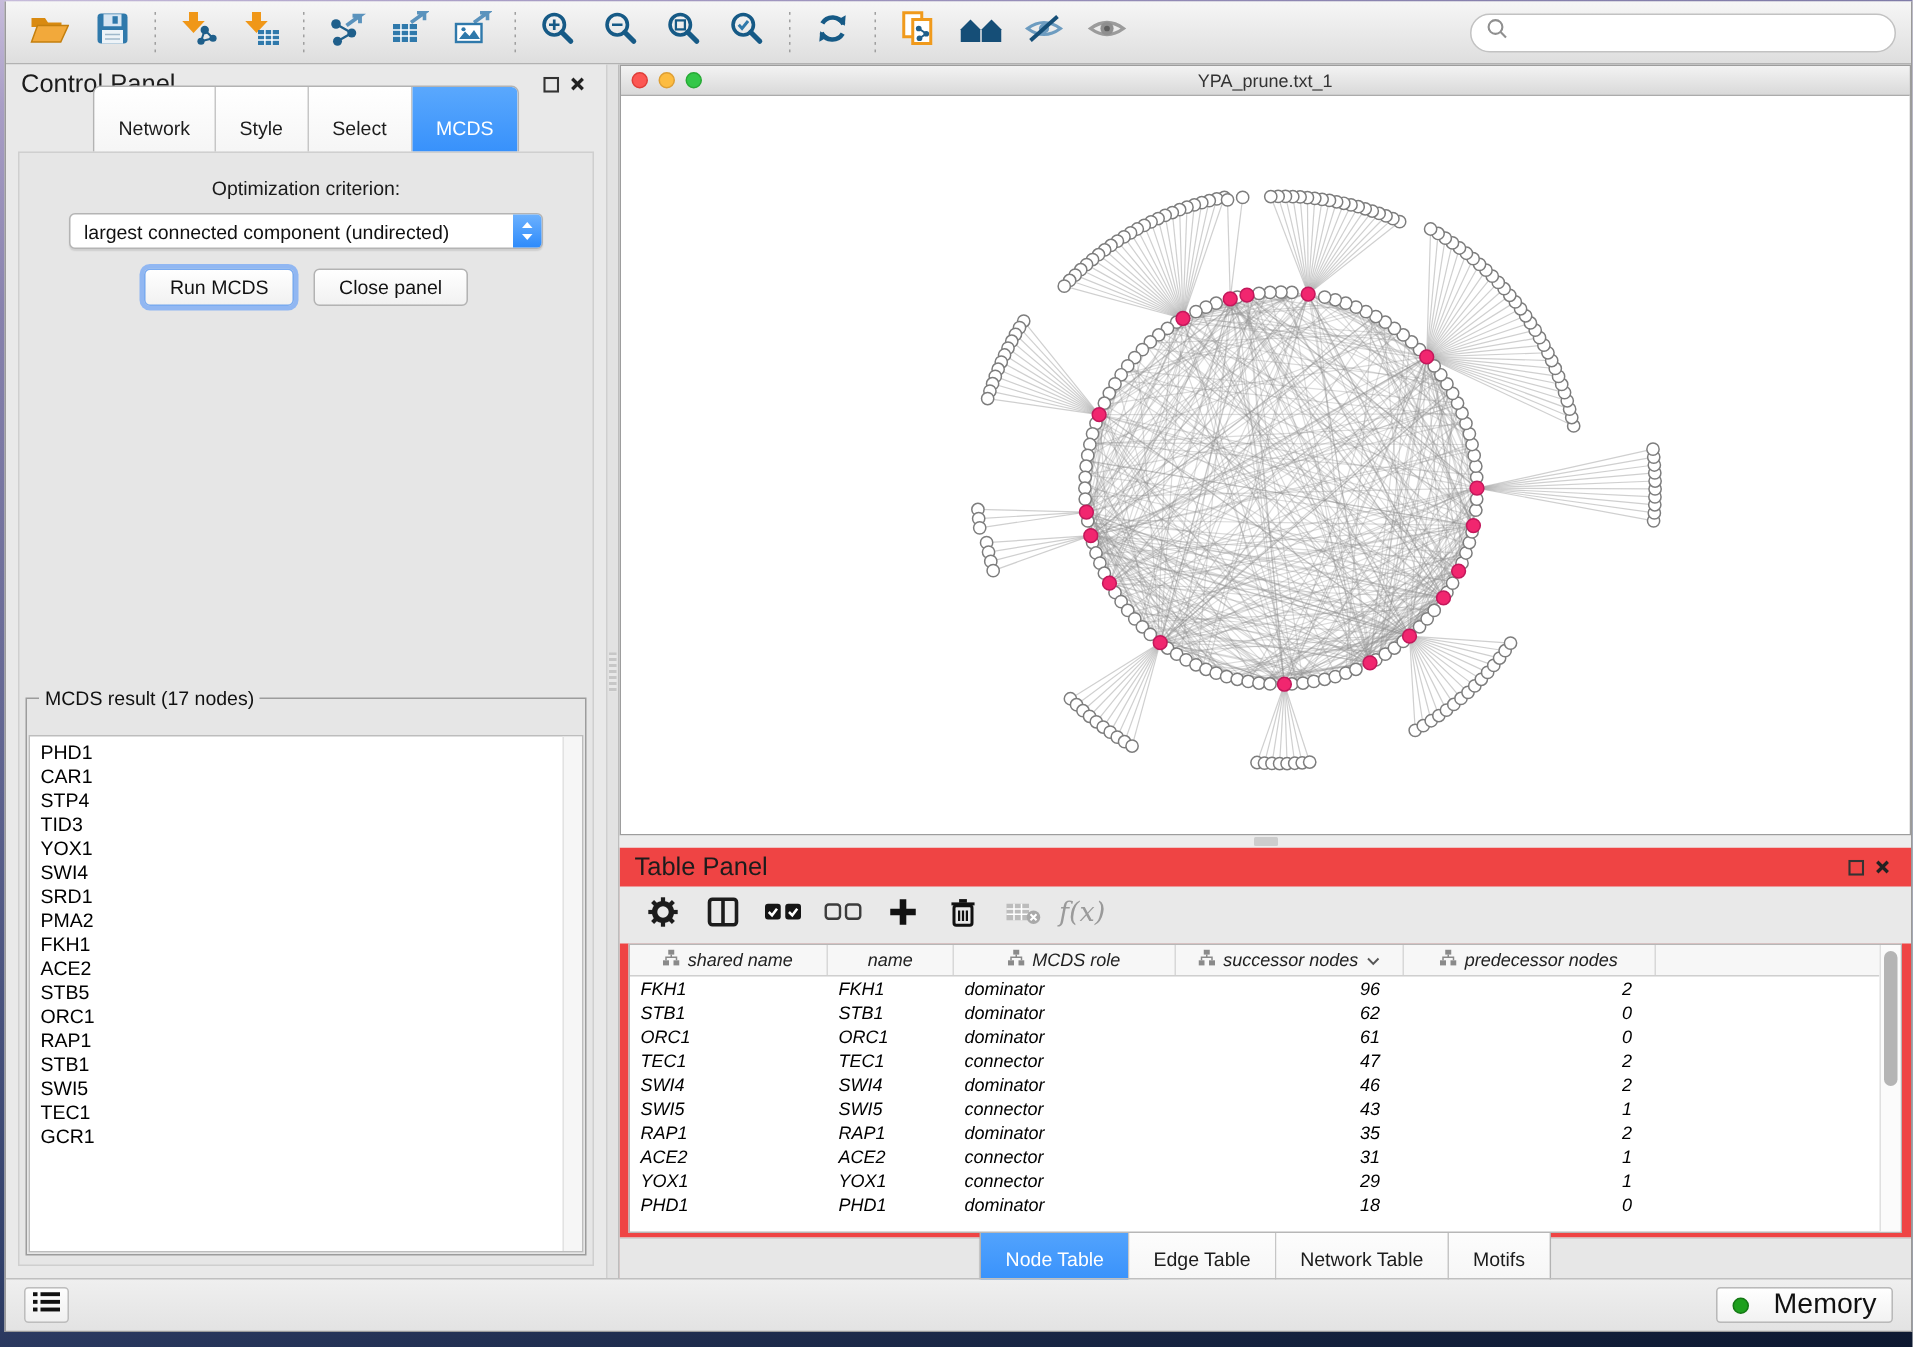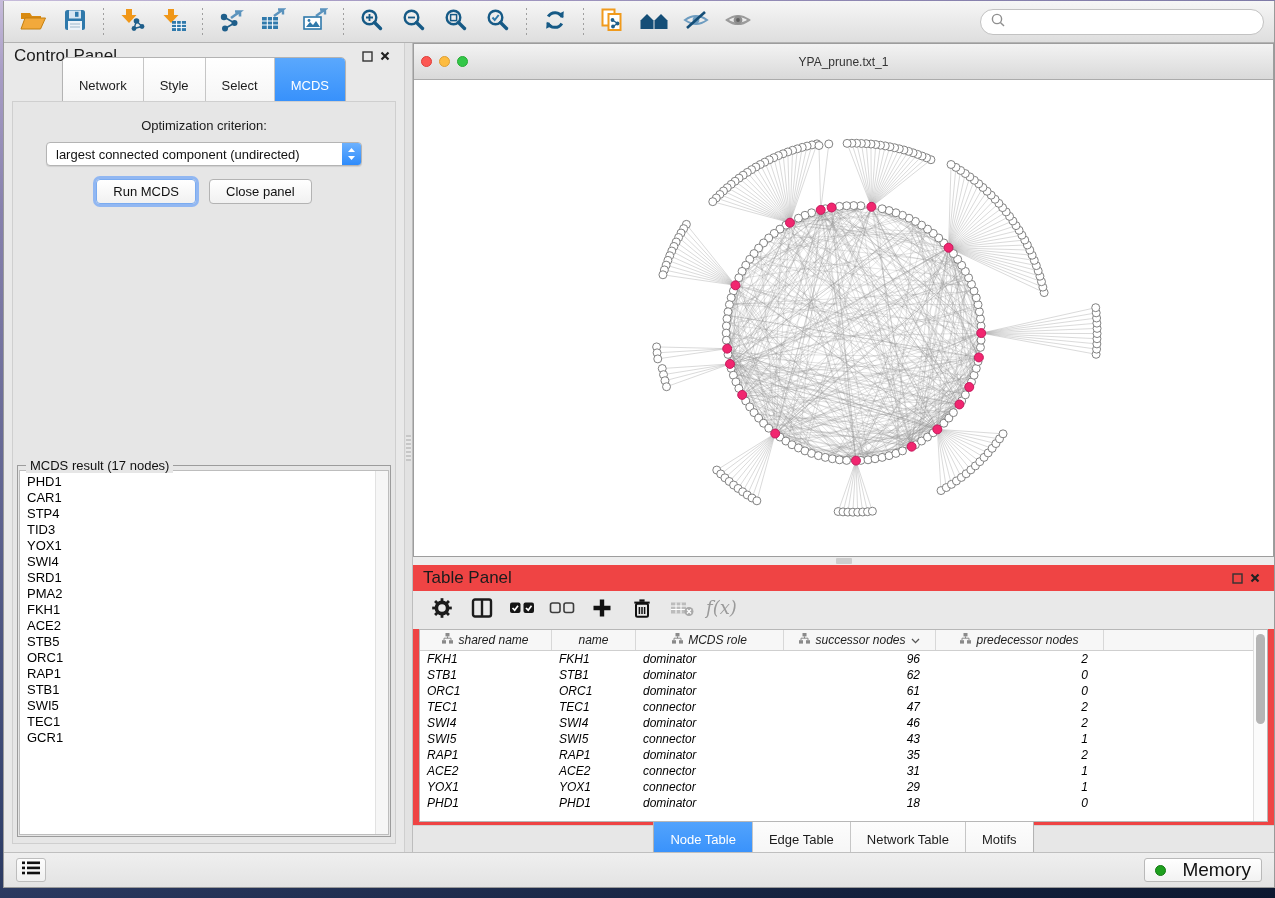--- a/index.html
+++ b/index.html
@@ -56,40 +56,40 @@
                      white-space:nowrap; overflow:hidden; }
   .mac-select .stepper { width:19px; height:22px; margin:0; border-radius:0 3px 3px 0;
                          background:linear-gradient(#6cb1fe,#2e8bfb); display:flex;
                          flex-direction:column; align-items:center; justify-content:center; gap:2px; }
   .btn-row { display:flex; justify-content:center; gap:13px; margin-top:13px; }
   .mac-btn { font-size:13px; color:#111; padding:4px 16px; background:linear-gradient(#ffffff,#f1f1f1);
              border:1px solid #b3b3b3; border-radius:4px; font-family:"Liberation Sans",sans-serif; }
   .mac-btn.focused { box-shadow:0 0 0 3px rgba(74,144,252,.55); border-color:#7aabf0; }
   .cp-spacer { flex:1; }
   .groupbox { height:372px; flex:none; margin:0 4px 6px 4px; border:1px solid #9c9c9c;
-              position:relative; padding:4px 1px 1px 1px; }
+              position:relative; padding:24px 1px 1px 1px; }
   .groupbox .legend { position:absolute; top:-8px; left:8px; background:#e6e6e6;
                       padding:0 4px; font-size:13px; color:#111; }
   .mcds-list { height:100%; background:#fff; border:1px solid #bdbdbd; overflow:hidden;
                display:flex; }
   .mcds-items { flex:1; padding:3px 0 0 7px; }
   .mcds-items .li { font-size:13px; line-height:16px; color:#000; }
   .mcds-scroll { width:13px; background:#f6f6f6; border-left:1px solid #e2e2e2; }
 
   
   .vsplit { width:9px; flex:none; background:#e2e2e2; border-left:1px solid #cfcfcf;
             border-right:1px solid #bdbdbd; position:relative; }
   .vsplit .grip { position:absolute; left:1px; top:392px; width:5px; height:26px;
                   background:repeating-linear-gradient(#c7c7c7 0 2px, #e8e8e8 2px 4px); }
 
   
   .rstack { flex:1; display:flex; flex-direction:column; min-width:0; }
   .netwin { flex:1; display:flex; flex-direction:column; border:1px solid #9d9d9d;
             background:#fff; min-height:0; }
-  .net-titlebar { height:36px; flex:none; background:linear-gradient(#f3f3f3,#d9d9d9);
+  .net-titlebar { height:20px; flex:none; background:linear-gradient(#f3f3f3,#d9d9d9);
                   border-bottom:1px solid #ababab; display:flex; align-items:center;
                   padding:0 7px; position:relative; }
   .lights { display:flex; gap:7px; }
   .light { width:11px; height:11px; border-radius:50%; }
   .light.red { background:#fc5753; border:1px solid #df3e38; }
   .light.yellow { background:#fdbc40; border:1px solid #de9f34; }
   .light.green { background:#33c748; border:1px solid #27aa35; }
   .net-title { position:absolute; left:0; right:0; text-align:center; font-size:12px; color:#333; }
   .net-canvas { flex:1; position:relative; background:#fff; }
   .net-canvas svg { position:absolute; inset:0; }

